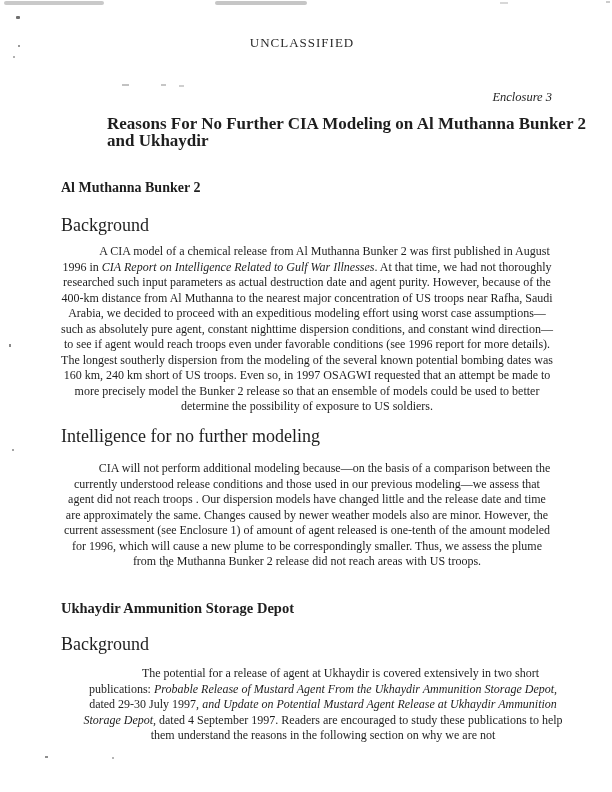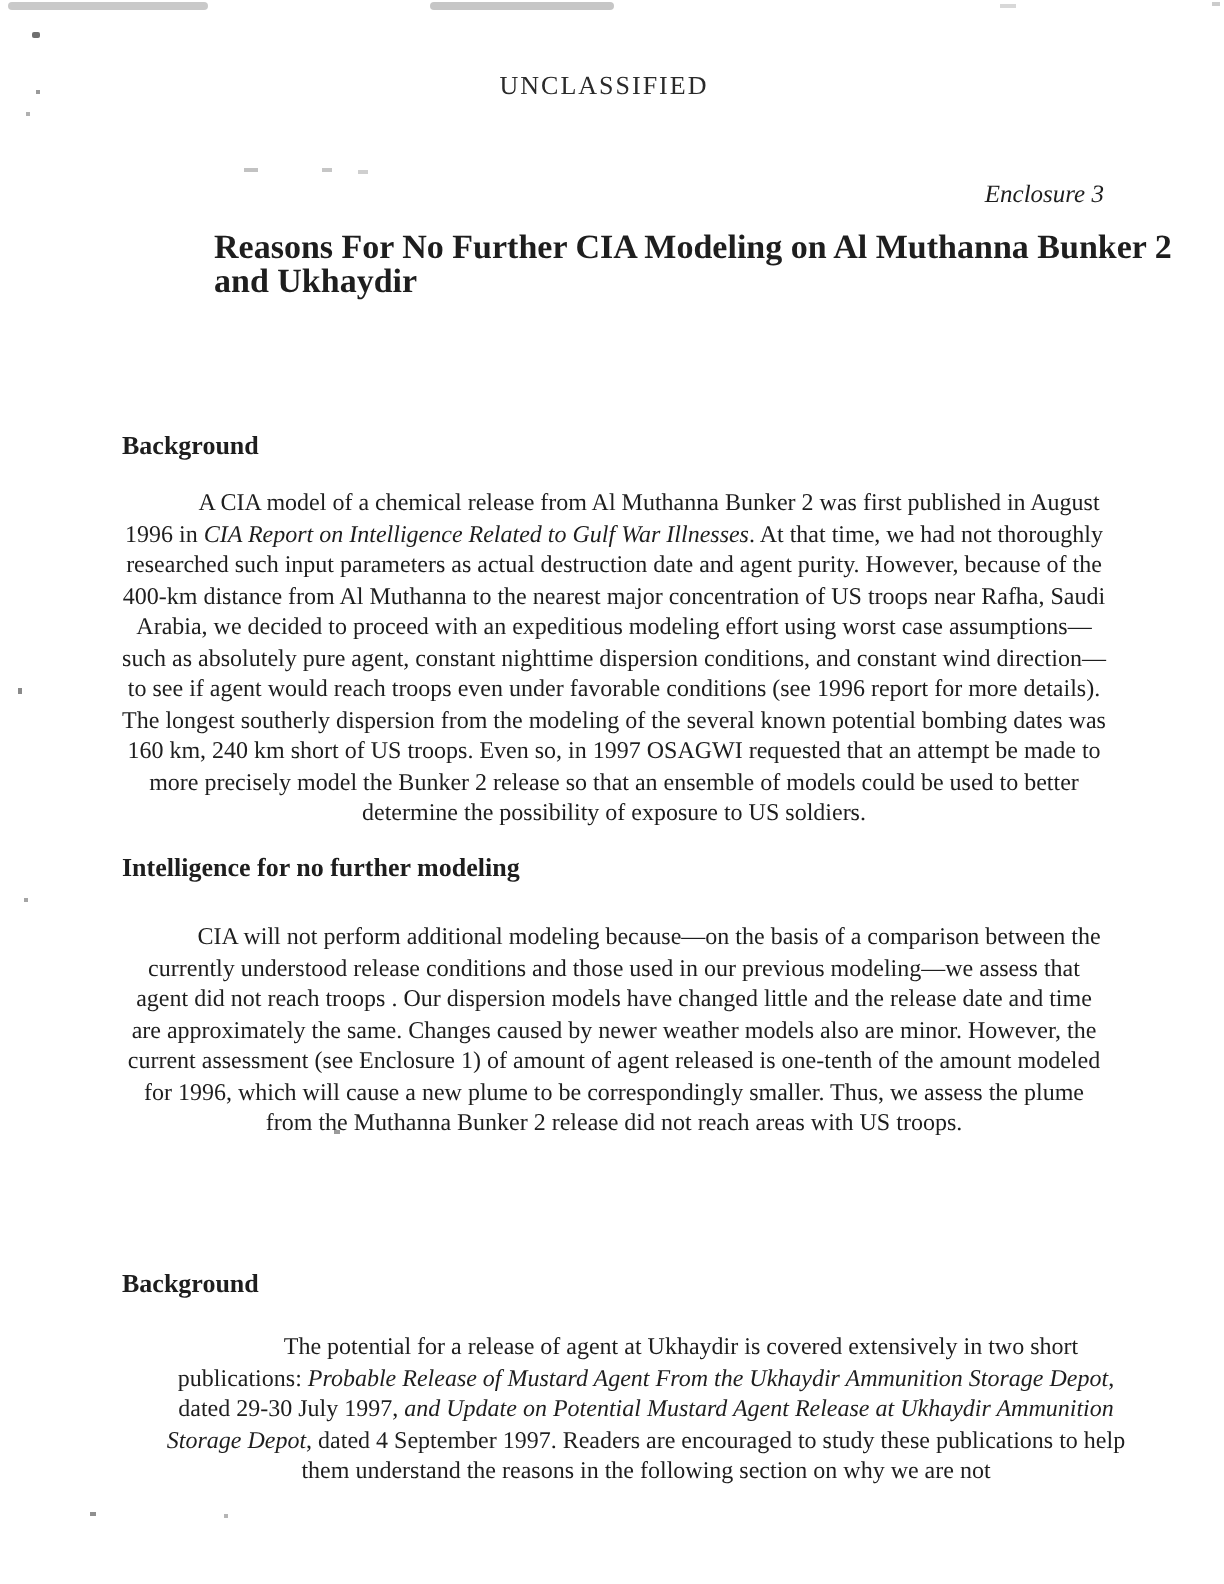--- a/index.html
+++ b/index.html
@@ -43,22 +43,22 @@
     line-height: 16.5px;
     margin-left: 46px;
   }
   .section-heading {
     left: 61px;
     font-weight: bold;
     font-size: 14px;
   }
   .minor-heading {
     left: 61px;
-    font-weight: bold;
-    font-size: 13px;
+    font-weight: normal;
+    font-size: 18px;
   }
   .para {
     left: 61px;
     width: 492px;
     font-size: 12px;
     line-height: 15.5px;
     text-indent: 35px;
     text-align: center;
   }
   .it { font-style: italic; }
@@ -86,31 +86,33 @@
   <div class="art" style="left:167px;top:565px;width:3px;height:2px;background:#9a9a9a;"></div>
   <div class="art" style="left:45px;top:756px;width:3px;height:2px;background:#8f8f8f;"></div>
   <div class="art" style="left:112px;top:757px;width:2px;height:2px;background:#b5b5b5;"></div>
 
   <div class="abs classification">UNCLASSIFIED</div>
 
   <div class="abs enclosure">Enclosure 3</div>
 
   <div class="abs doc-title">Reasons For No Further CIA Modeling on Al Muthanna Bunker 2 and Ukhaydir</div>
 
+  <div class="abs section-heading" style="top:180px;">Al Muthanna Bunker 2</div>
 
   <div class="abs minor-heading" style="top:215px;">Background</div>
 
   <div class="abs para" style="top:244px;">
     <span>A CIA model of a chemical release from Al Muthanna Bunker 2 was first published in August 1996 in </span><span class="it">CIA Report on Intelligence Related to Gulf War Illnesses</span><span>.  At that time, we had not thoroughly researched such input parameters as actual destruction date and agent purity.  However, because of the 400-km distance from Al Muthanna to the nearest major concentration of US troops near Rafha, Saudi Arabia, we decided to proceed with an expeditious modeling effort using worst case assumptions—such as absolutely pure agent, constant nighttime dispersion conditions, and constant wind direction—to see if agent would reach troops even under favorable conditions (see 1996 report for more details).  The longest southerly dispersion from the modeling of the several known potential bombing dates was 160 km, 240 km short of US troops.  Even so, in 1997 OSAGWI requested that an attempt be made to more precisely model the Bunker 2 release so that an ensemble of models could be used to better determine the possibility of exposure to US soldiers.</span>
   </div>
 
   <div class="abs minor-heading" style="top:426px;">Intelligence for no further modeling</div>
 
   <div class="abs para" style="top:461px;">CIA will not perform additional modeling because—on the basis of a comparison between the currently understood release conditions and those used in our previous modeling—we assess that agent did not reach troops .  Our dispersion models have changed little and the release date and time are approximately the same.  Changes caused by newer weather models also are minor.  However, the current assessment (see Enclosure 1) of amount of agent released is one-tenth of the amount modeled for 1996, which will cause a new plume to be correspondingly smaller.  Thus, we assess the plume from the Muthanna Bunker 2 release did not reach areas with US troops.</div>
 
+  <div class="abs section-heading" style="top:600px;font-size:14.5px;">Ukhaydir Ammunition Storage Depot</div>
 
   <div class="abs minor-heading" style="top:634px;">Background</div>
 
   <div class="abs para" style="top:666px;margin-left:16px;">
     <span>The potential for a release of agent at Ukhaydir is covered extensively in two short publications: </span><span class="it">Probable Release of Mustard Agent From the Ukhaydir Ammunition Storage Depot</span><span>, dated 29-30 July 1997, </span><span class="it">and Update on Potential Mustard Agent Release at Ukhaydir Ammunition Storage Depot</span><span>, dated 4 September 1997.  Readers are encouraged to study these publications to help them understand the reasons in the following section on why we are not</span>
   </div>
 
 </div>
 
 </body></html>

